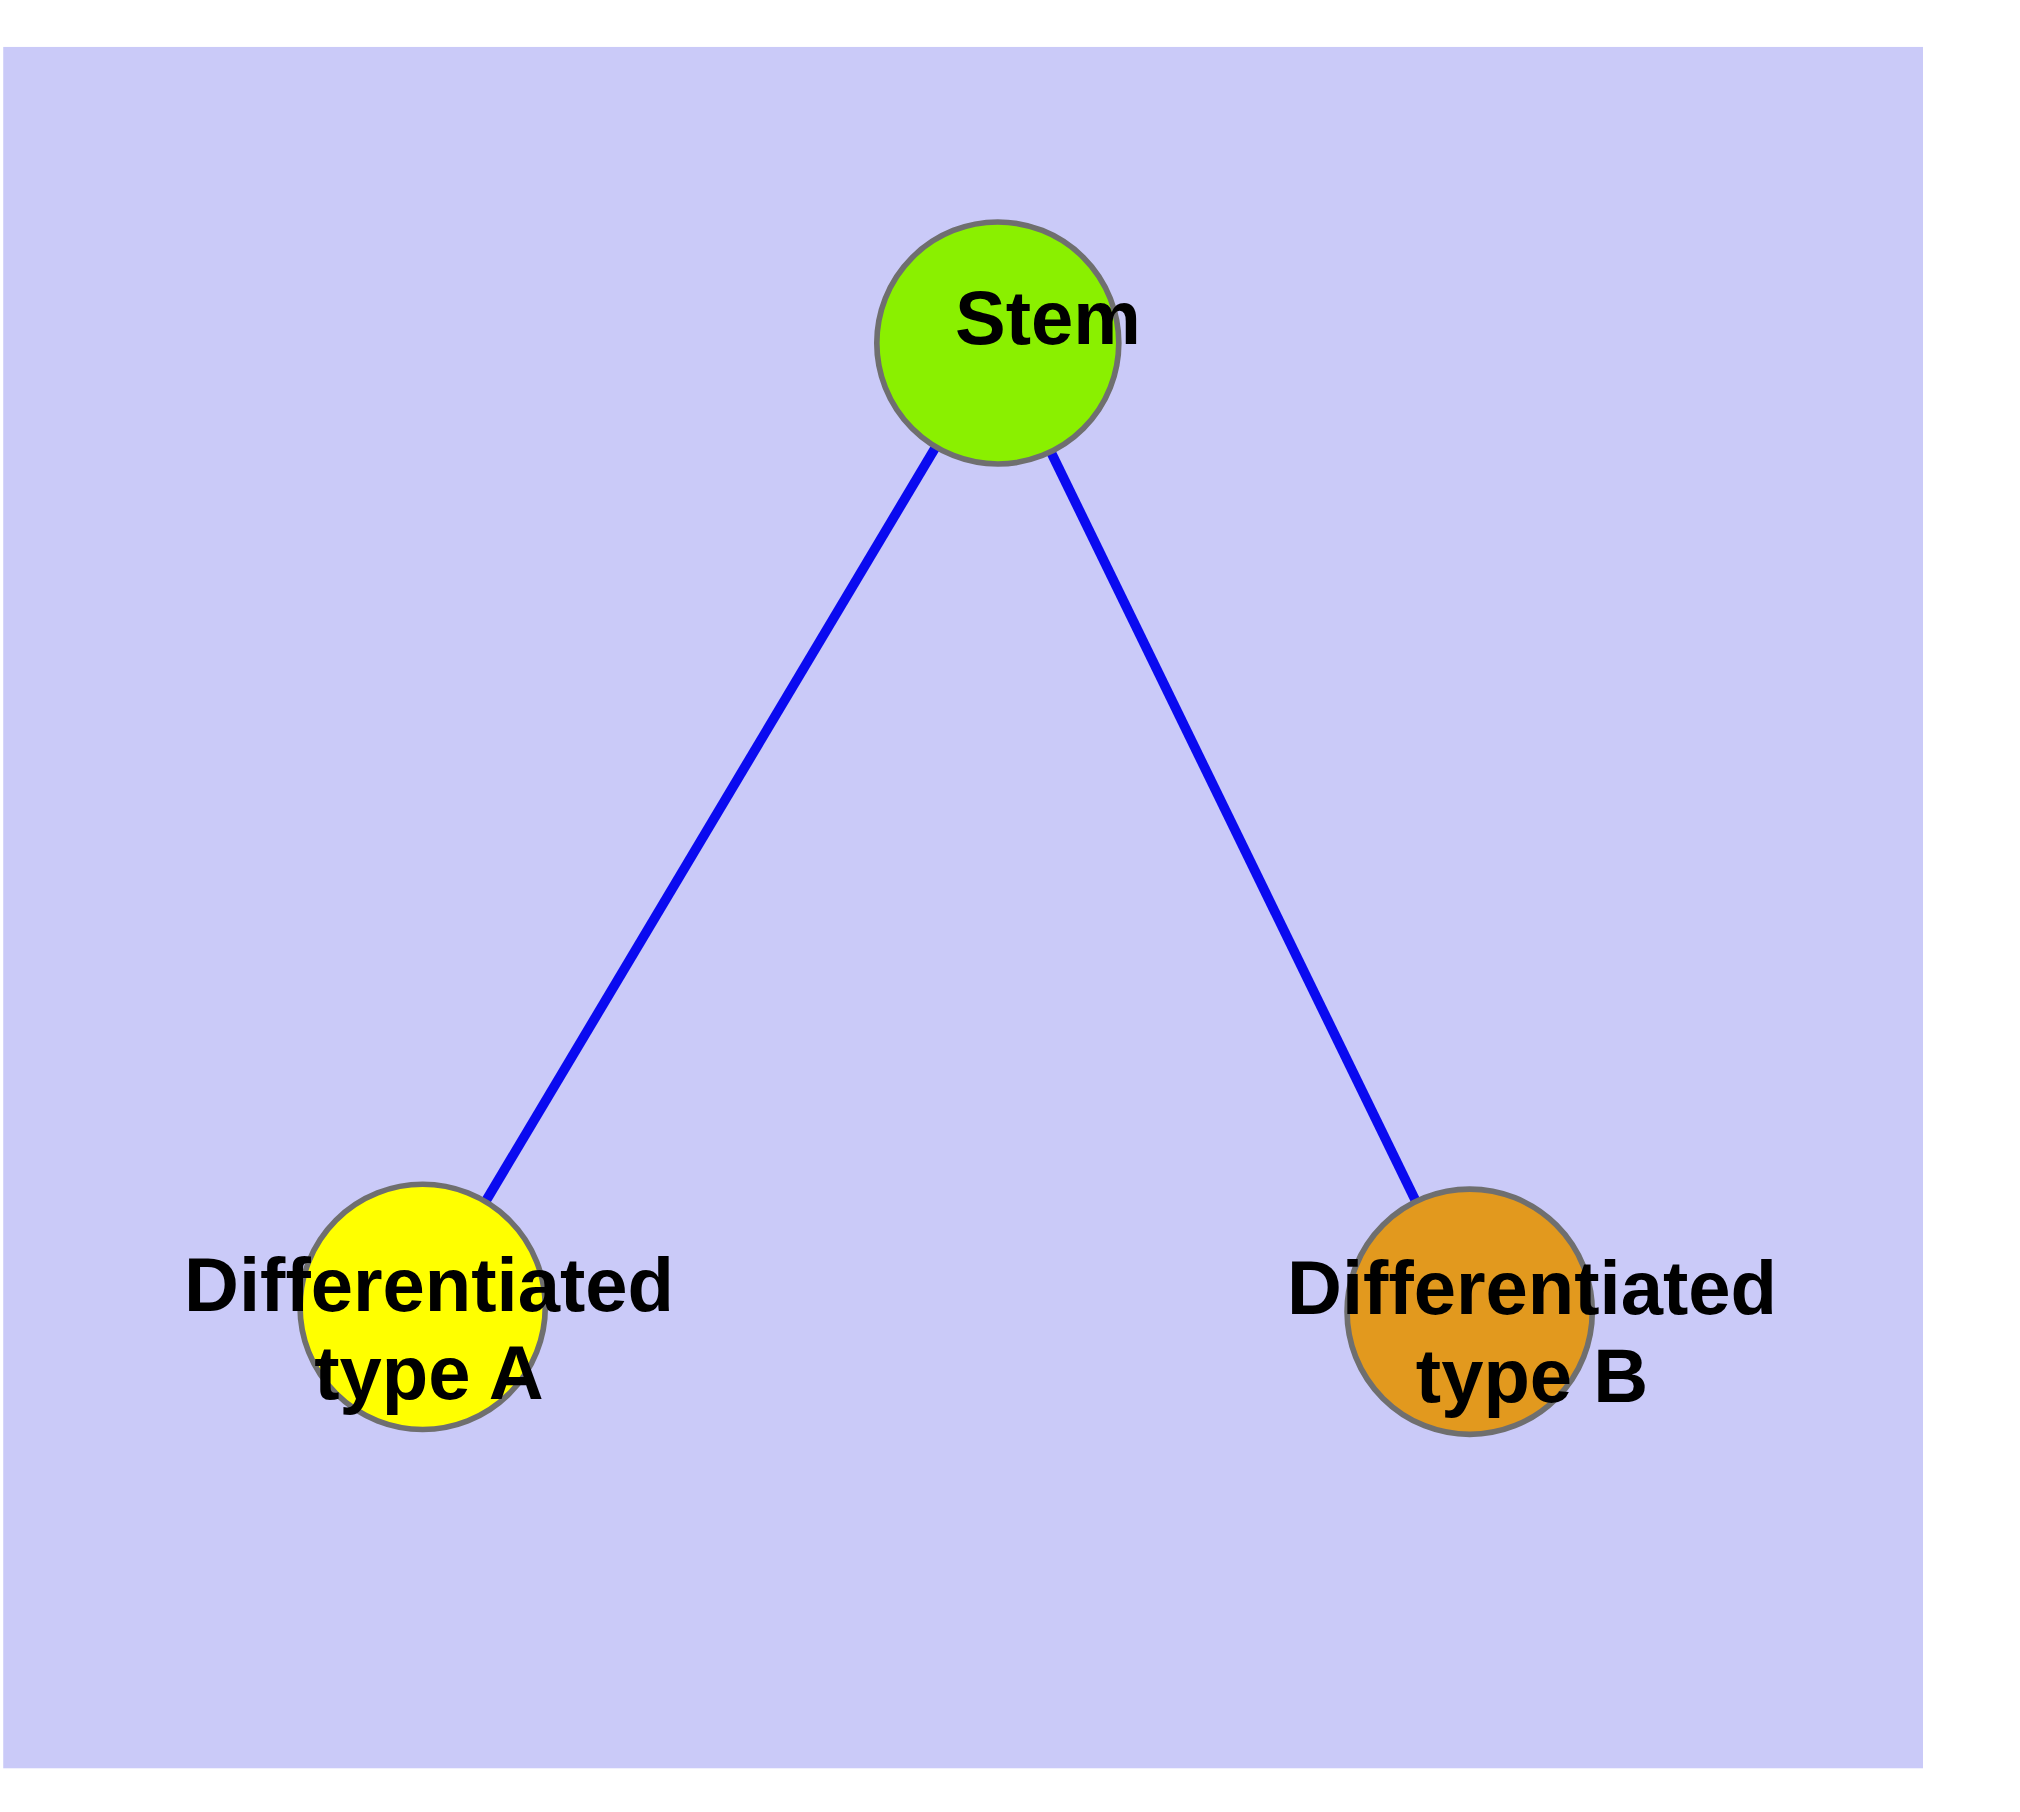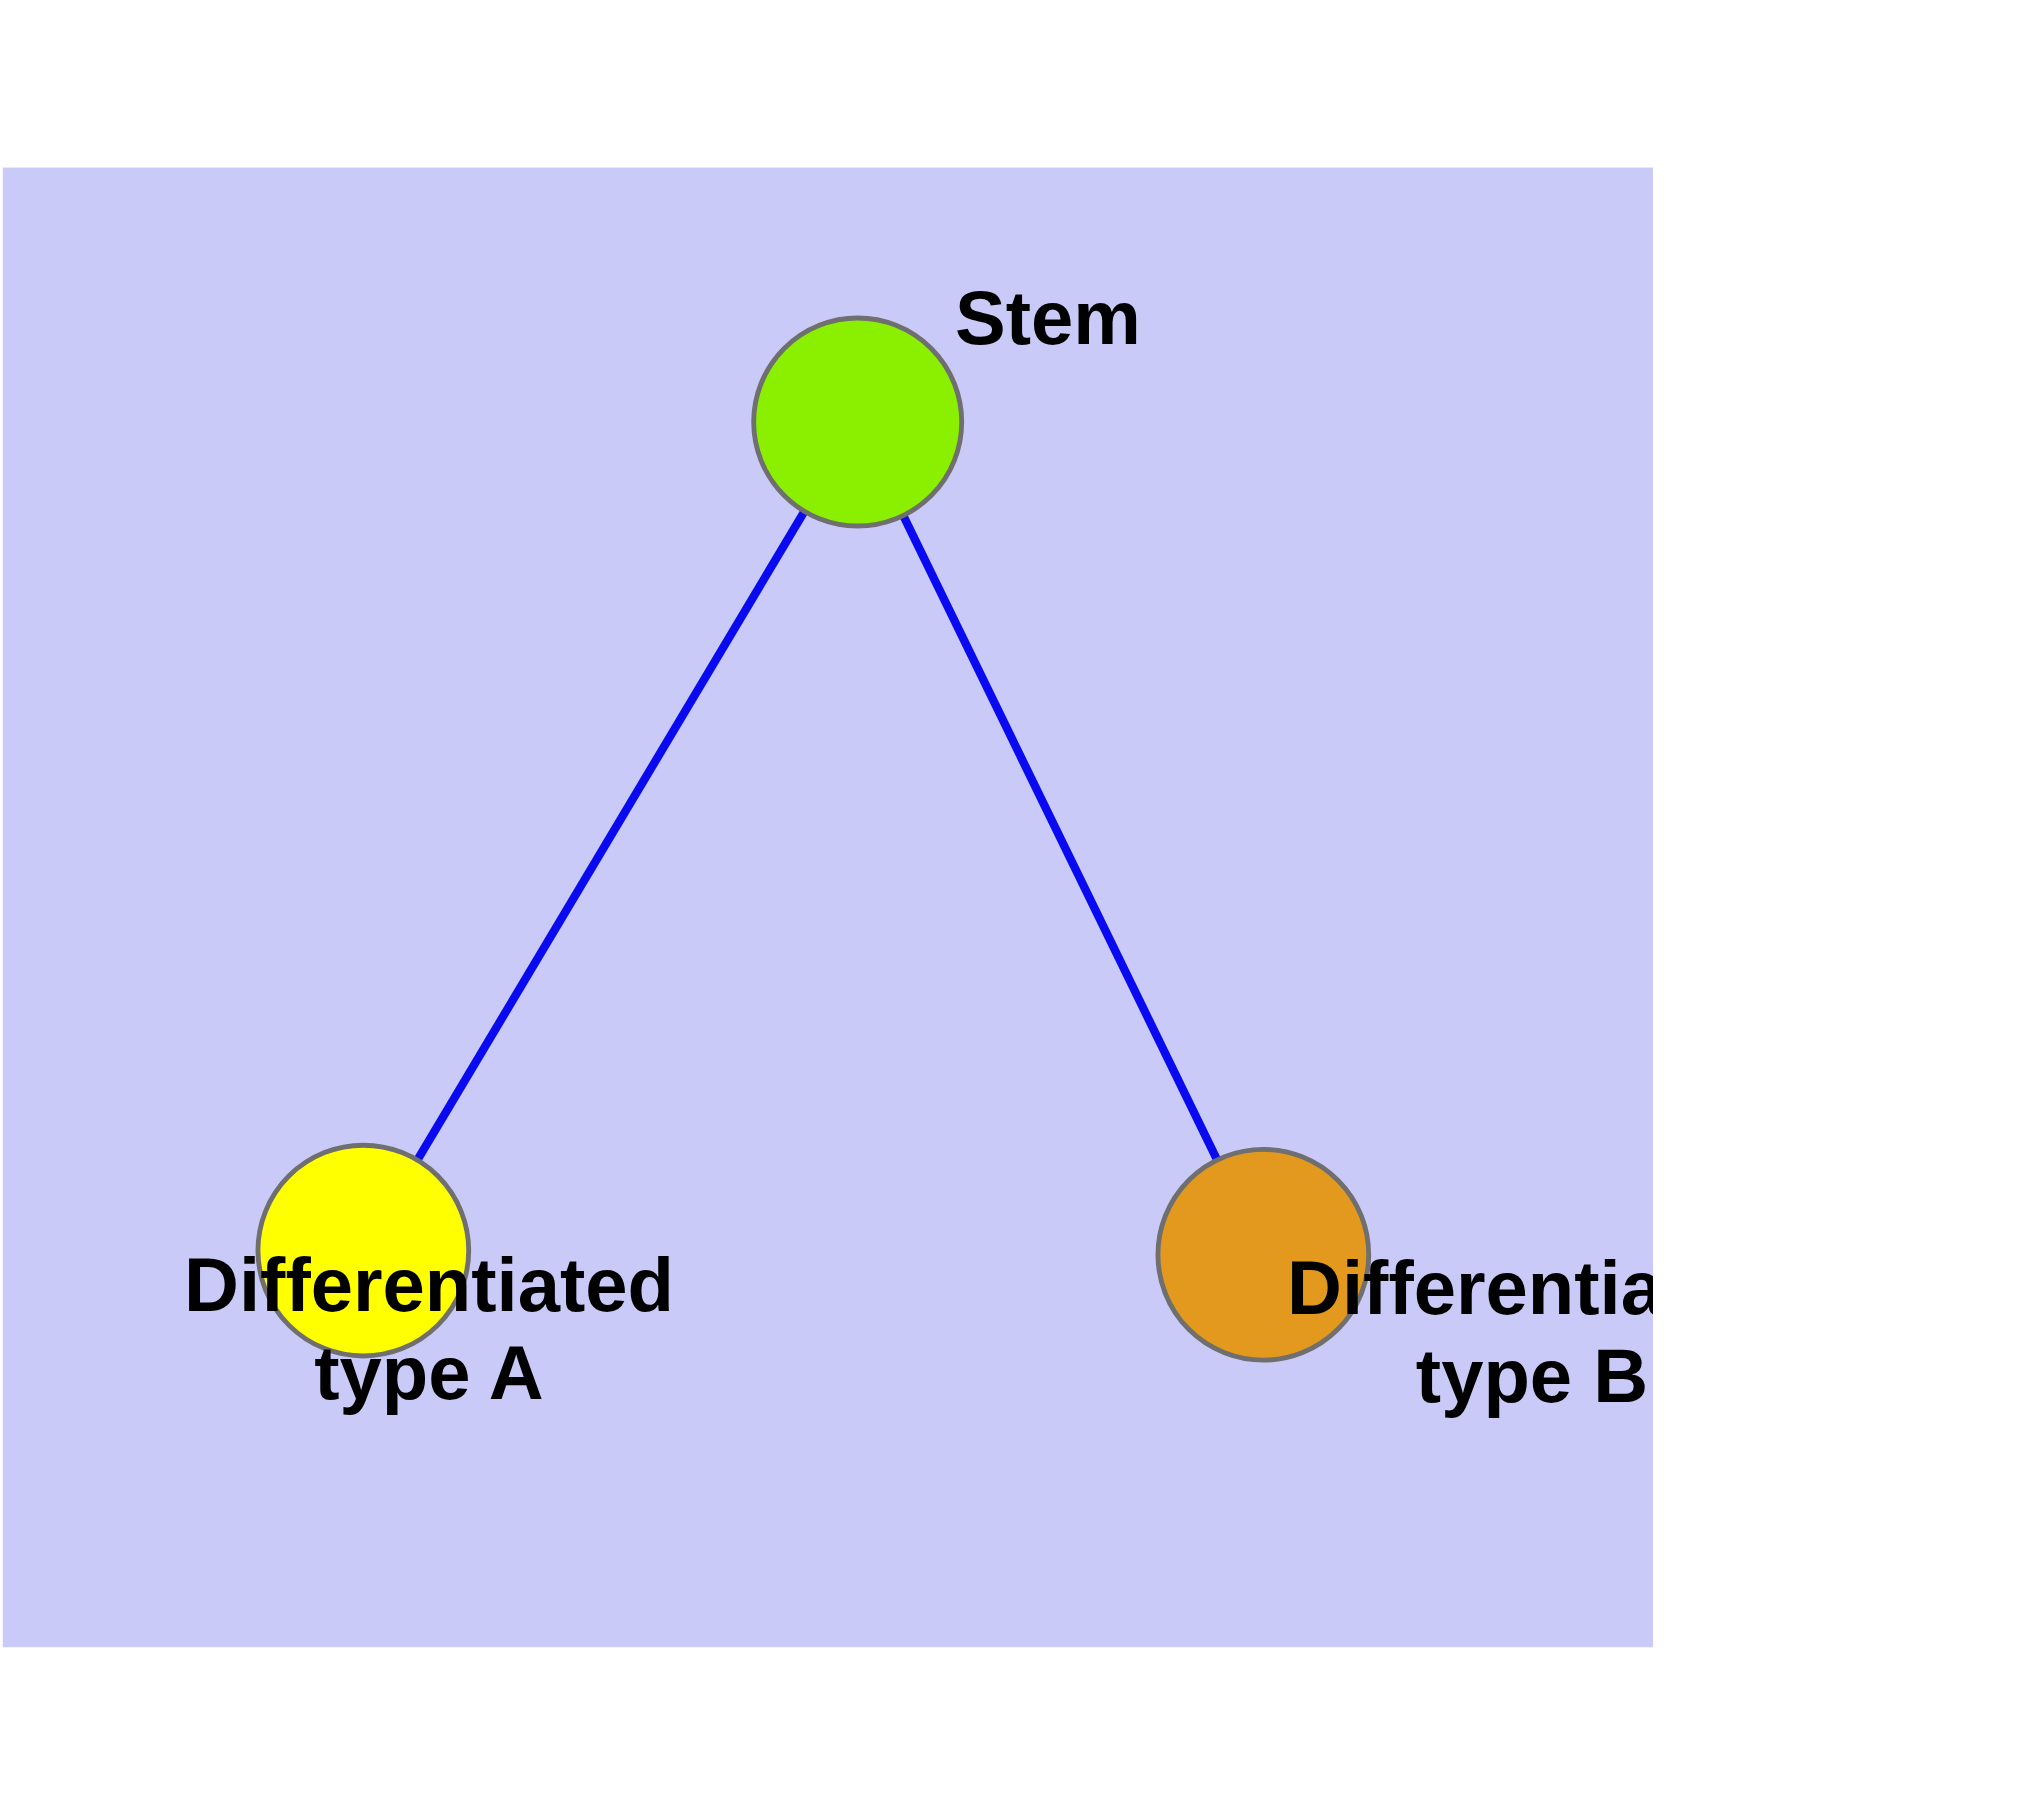--- a/index.html
+++ b/index.html
@@ -2,21 +2,21 @@
 <html style="font-size:13.6px"><head>
 <meta charset="utf-8">
 <style>
   html, body {
     margin: 0;
     padding: 0;
     background: #ffffff;
   }
   #canvas {
     position: relative;
-    width: 1653px;
+    width: 1923px;
     height: 1812px;
     overflow: hidden;
     background: #ffffff;
     font-family: "Liberation Sans", sans-serif;
   }
   #graph-svg {
     position: absolute;
     top: 0;
     left: 0;
     width: 100%;

